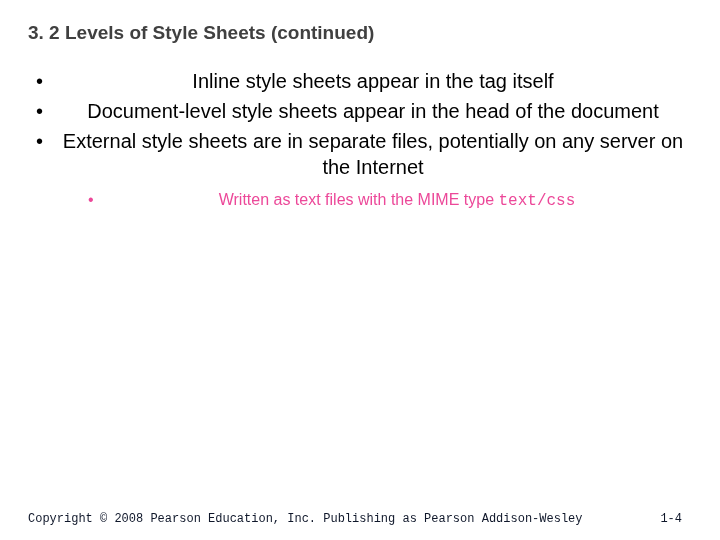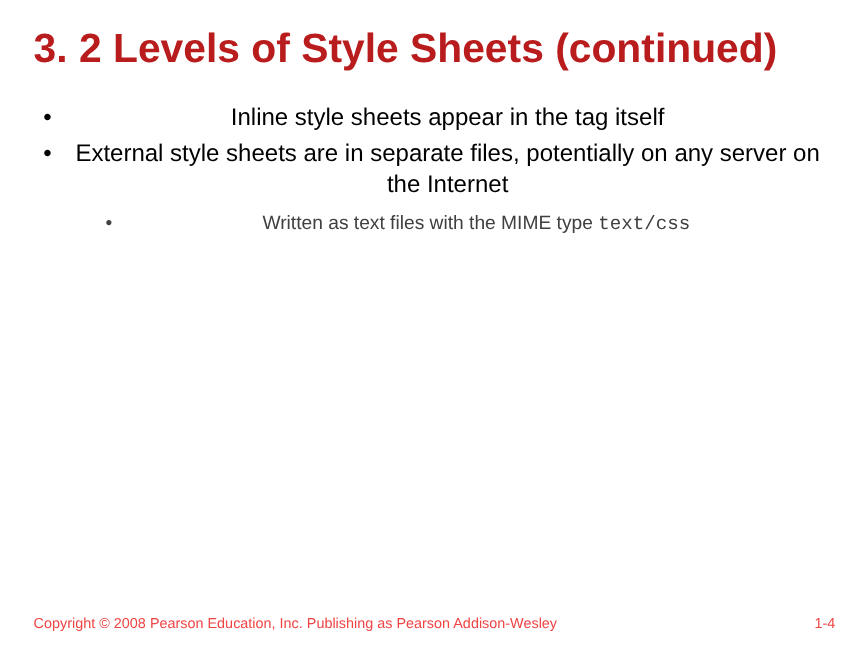--- a/index.html
+++ b/index.html
@@ -5,22 +5,22 @@
   * { margin: 0; padding: 0; box-sizing: border-box; }
   body {
     width: 720px;
     height: 540px;
     background: #ffffff;
     font-family: Arial, Helvetica, sans-serif;
     position: relative;
     padding: 22px 28px 0 28px;
   }
   .title {
-    color: #b91c1c;
-    font-size: 34px;
+    color: #404040;
+    font-size: 19px;
     font-weight: bold;
     margin-bottom: 24px;
   }
   ul.main {
     list-style: none;
     padding-left: 8px;
     text-align: center;
   }
   ul.main > li {
     color: #000;
@@ -35,53 +35,55 @@
     position: absolute;
     left: 0;
     top: 0;
   }
   ul.sub {
     list-style: none;
     padding-left: 34px;
     margin-top: 10px;
   }
   ul.sub > li {
-    color: #404040;
+    color: #ec4899;
     font-size: 16px;
     line-height: 1.3;
     padding-left: 14px;
     position: relative;
   }
   ul.sub > li::before {
     content: "•";
     position: absolute;
     left: 0;
     top: 0;
   }
   .mono {
     font-family: "Courier New", Courier, monospace;
   }
   .footer {
     position: absolute;
     bottom: 14px;
     left: 28px;
-    right: 24px;
+    right: 38px;
     display: flex;
     justify-content: space-between;
     font-size: 12px;
-    color: #ef4444;
+    color: #0f172a;
+    font-family: Liberation Mono, monospace;
   }
 </style>
 </head>
 <body>
 
 <h1 class="title">3. 2 Levels of Style Sheets (continued)</h1>
 
 <ul class="main">
   <li>Inline style sheets appear in the tag itself</li>
+  <li>Document-level style sheets appear in the head of the document</li>
   <li>
     <span>External style sheets are in separate files, potentially on any server on the Internet</span>
     <ul class="sub">
       <li>
         <span>Written as text files with the MIME type </span><span class="mono">text/css</span>
       </li>
     </ul>
   </li>
 </ul>
 

